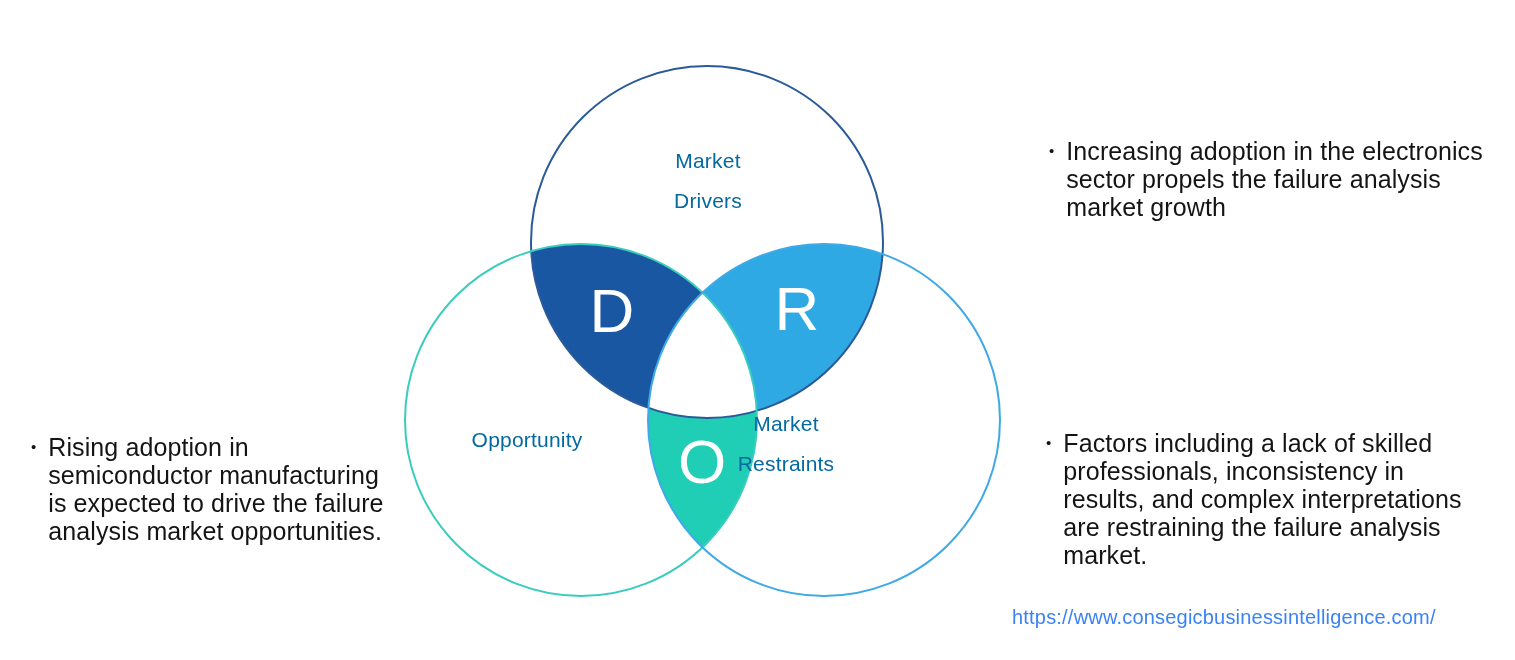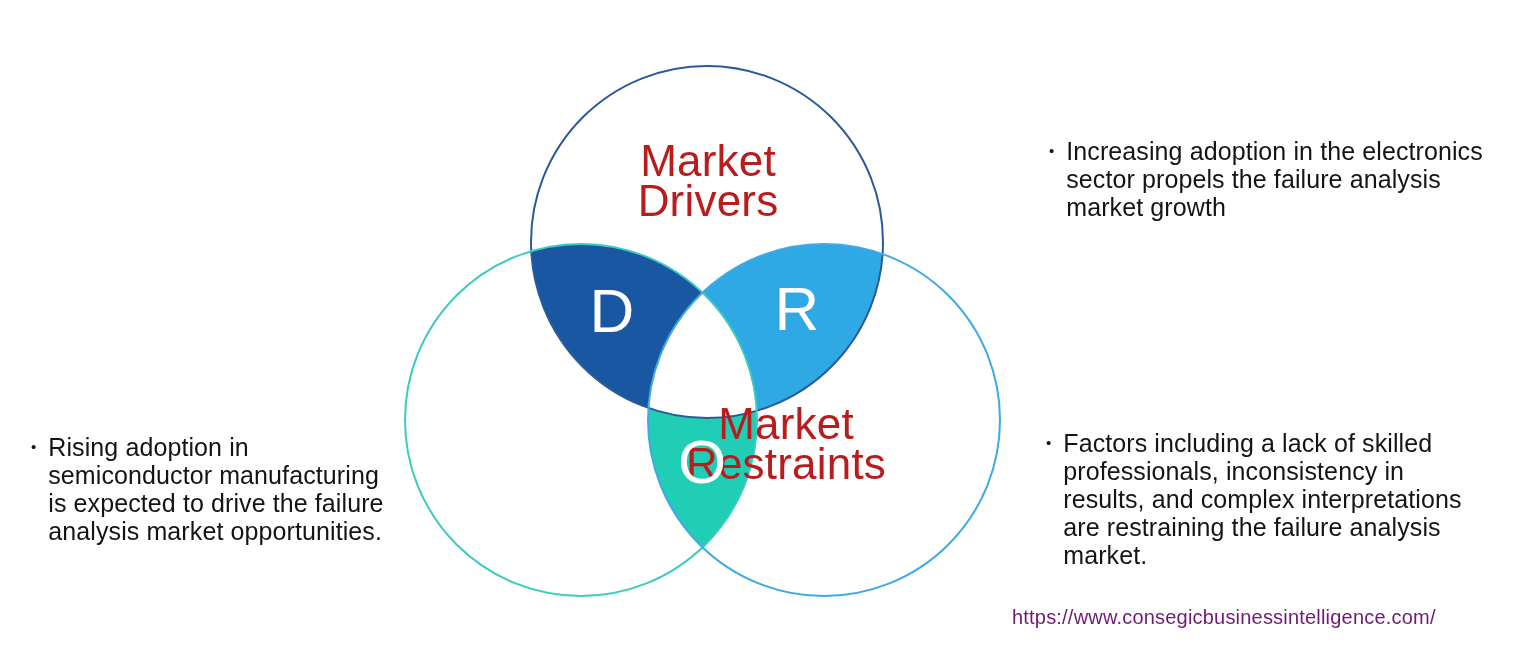--- a/index.html
+++ b/index.html
@@ -10,23 +10,23 @@
     overflow:hidden;
     font-family:"Liberation Sans",sans-serif;
   }
   .venn-svg{position:absolute;left:0;top:0;}
 
   .circle-label{
     position:absolute;
     transform:translate(-50%,-50%);
     text-align:center;
     white-space:pre-line;
-    font-size:44px;
+    font-size:21px;
     line-height:40px;
-    color:#b91c1c;
+    color:#0369a1;
     letter-spacing:.2px;
   }
   #label-drivers{left:708px;top:181px;}
   #label-opportunity{left:527px;top:440px;}
   #label-restraints{left:786px;top:444px;}
 
   .region-letter{
     position:absolute;
     transform:translate(-50%,-50%);
     color:#ffffff;
@@ -56,21 +56,21 @@
   }
   #note-drivers{left:1049px;top:137px;}
   #note-opportunity{left:31px;top:433px;}
   #note-restraints{left:1046px;top:429px;}
 
   .footer-url{
     position:absolute;
     left:1012px;top:603px;
     font-size:20px;
     line-height:28px;
-    color:#701a75;
+    color:#3b82f6;
     letter-spacing:.2px;
   }
 </style>
 </head>
 <body>
 
 <div class="canvas">
 
   <svg class="venn-svg" width="1515" height="660" viewBox="0 0 1515 660">
     <defs>
@@ -100,20 +100,21 @@
       </g>
     </g>
 
     <circle cx="707" cy="242" r="176" fill="none" stroke-width="2" stroke="#2B5A99"></circle>
     <circle cx="581" cy="420" r="176" fill="none" stroke-width="2" stroke="#3ACCBD"></circle>
     <circle cx="824" cy="420" r="176" fill="none" stroke-width="2" stroke="#3FA9E6"></circle>
   </svg>
 
   <div class="circle-label" id="label-drivers">Market
 Drivers</div>
+  <div class="circle-label" id="label-opportunity">Opportunity</div>
   <div class="circle-label" id="label-restraints">Market
 Restraints</div>
 
   <div class="region-letter" id="letter-d">D</div>
   <div class="region-letter" id="letter-r">R</div>
   <div class="region-letter" id="letter-o">O</div>
 
   <div class="note" id="note-drivers">
     <span class="dot">•</span>
     <span class="txt">Increasing adoption in the electronics

